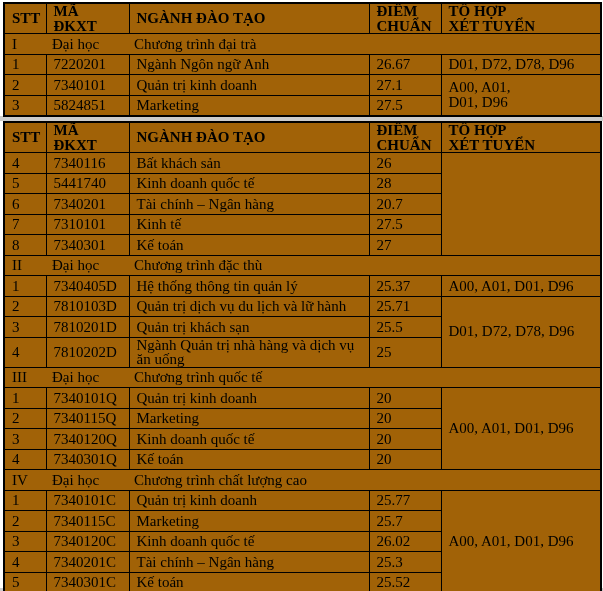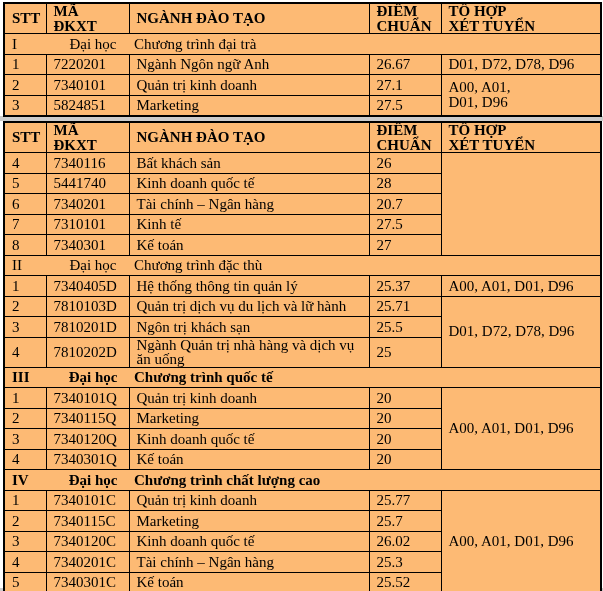--- a/index.html
+++ b/index.html
@@ -16,21 +16,21 @@
   .sep-mid    { top: 116px; height: 5px; }
   .sep-bottom { top: 588px; height: 3px; }
 
   table.t {
     position: absolute;
     left: 3px;
     width: 597px;
     border-collapse: collapse;
     table-layout: fixed;
     border: 2px solid #000;
-    background: #fdba74;
+    background: #a16207;
     padding-left: 16px;
   }
   .t1 { top: 2px; }
   .t2 { top: 121px; }
 
   table.t th, table.t td {
     border: 1.5px solid #000;
     font-size: 15px;
     line-height: 14.5px;
     vertical-align: middle;
@@ -45,22 +45,22 @@
   }
   table.t td { height: 20.5px; }
   .t1 td { height: 20px; }
 
   td.tohop { white-space: pre-line; }
   td.justify { text-align: justify; }
   tr.tall td { height: 29px; }
 
   tr.section td { padding-left: 7px; }
   tr.section .s1 { display: inline-block; width: 40px; }
-  tr.section .s2 { display: inline-block; width: 82px; text-align: center; }
-  tr.section.bold td { font-weight: bold; }
+  tr.section .s2 { display: inline-block; width: 82px; }
+  tr.section.bold td { font-weight: normal; }
 </style>
 </head>
 <body>
 
 <div class="page">
   <div class="separator sep-mid"></div>
   <div class="separator sep-bottom"></div>
   <table class="t t1">
       <colgroup>
         <col style="width: 42px;">
@@ -171,21 +171,21 @@
         <tr>
           <td class="stt">2</td>
           <td class="ma">7810103D</td>
           <td class="nganh">Quản trị dịch vụ du lịch và lữ hành</td>
           <td class="diem">25.71</td>
           <td class="tohop" rowspan="3">D01, D72, D78, D96</td>
         </tr>
         <tr>
           <td class="stt">3</td>
           <td class="ma">7810201D</td>
-          <td class="nganh">Ngôn trị khách sạn</td>
+          <td class="nganh">Quản trị khách sạn</td>
           <td class="diem">25.5</td>
         </tr>
         <tr class="tall">
           <td class="stt">4</td>
           <td class="ma">7810202D</td>
           <td class="nganh justify">Ngành Quản trị nhà hàng và dịch vụ ăn uống</td>
           <td class="diem">25</td>
         </tr>
         <tr class="section bold">
           <td colspan="5"><span class="s1">III</span><span class="s2">Đại học</span><span class="s3">Chương trình quốc tế</span></td>

